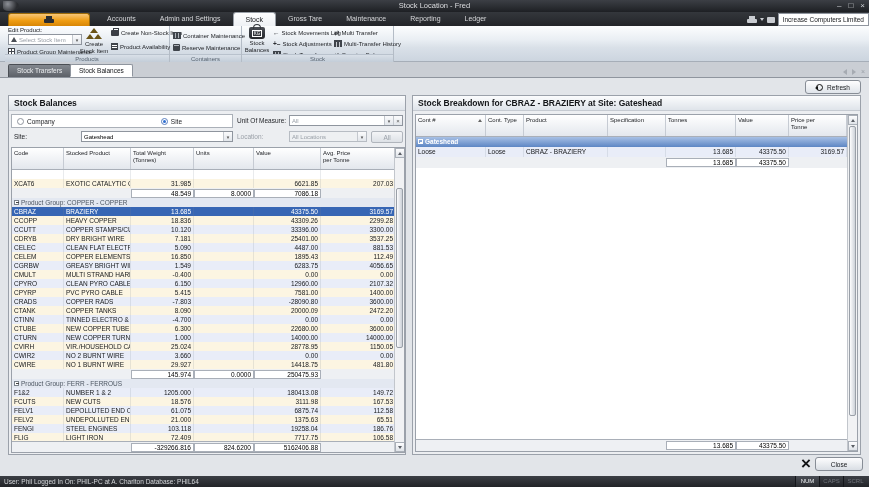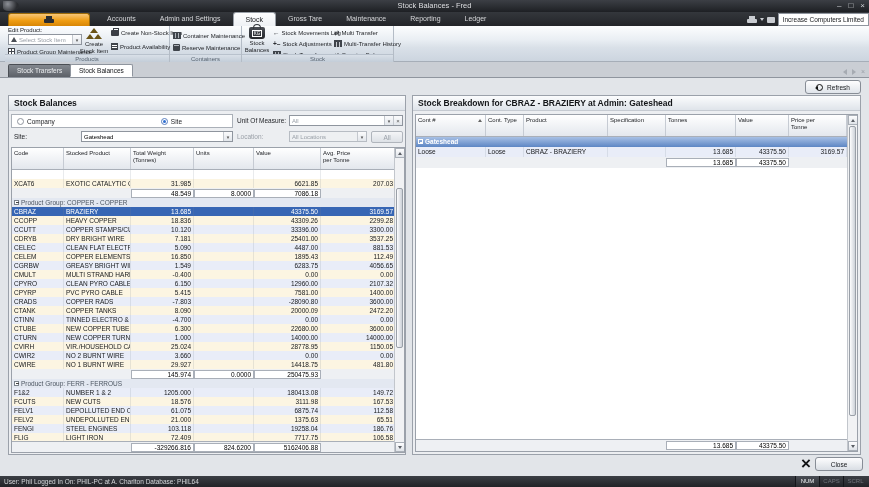--- a/index.html
+++ b/index.html
@@ -170,21 +170,21 @@
   .led.on{color:#eef0f2;background:linear-gradient(#4a4e55,#2b2d31);}
   .led.off{color:#6f737a;}
 </style>
 </head>
 <body>
 
 <div class="window">
 
   <div class="titlebar">
     <span class="logo"></span>
-    <div class="wtitle">Stock Balances - Fred</div>
+    <div class="wtitle">Stock Location - Fred</div>
     <div class="wincontrols">
       <span>–</span>
       <span>□</span>
       <span>×</span>
     </div>
   </div>
 
   <div class="tabrow">
     <div class="appbtn">
       <span class="printer">
@@ -590,21 +590,21 @@
             </span>
           <span class="arr dn">
               <span class="td"></span>
             </span>
           <span class="thumb" style="top:40px;height:160px;"></span>
         </div>
       </div>
     </div>
 
     <div class="panel rpanel">
-      <div class="panel-hd">Stock Breakdown for CBRAZ - BRAZIERY at Admin: Gateshead</div>
+      <div class="panel-hd">Stock Breakdown for CBRAZ - BRAZIERY at Site: Gateshead</div>
 
       <div class="gridwrap" style="left:2px;top:18px;width:443px;height:338px;">
         <div class="ghead" id="rg-head">
             <span class="hc" style="width: 70px;">Cont #<span class="sortarrow"></span></span>
             <span class="hc" style="width: 38px;">Cont. Type</span>
             <span class="hc" style="width: 84px;">Product</span>
             <span class="hc" style="width: 58px;">Specification</span>
             <span class="hc" style="width: 70px;">Tonnes</span>
             <span class="hc" style="width: 53px;">Value</span>
             <span class="hc" style="width: 58px;">Price per<br>Tonne</span>

